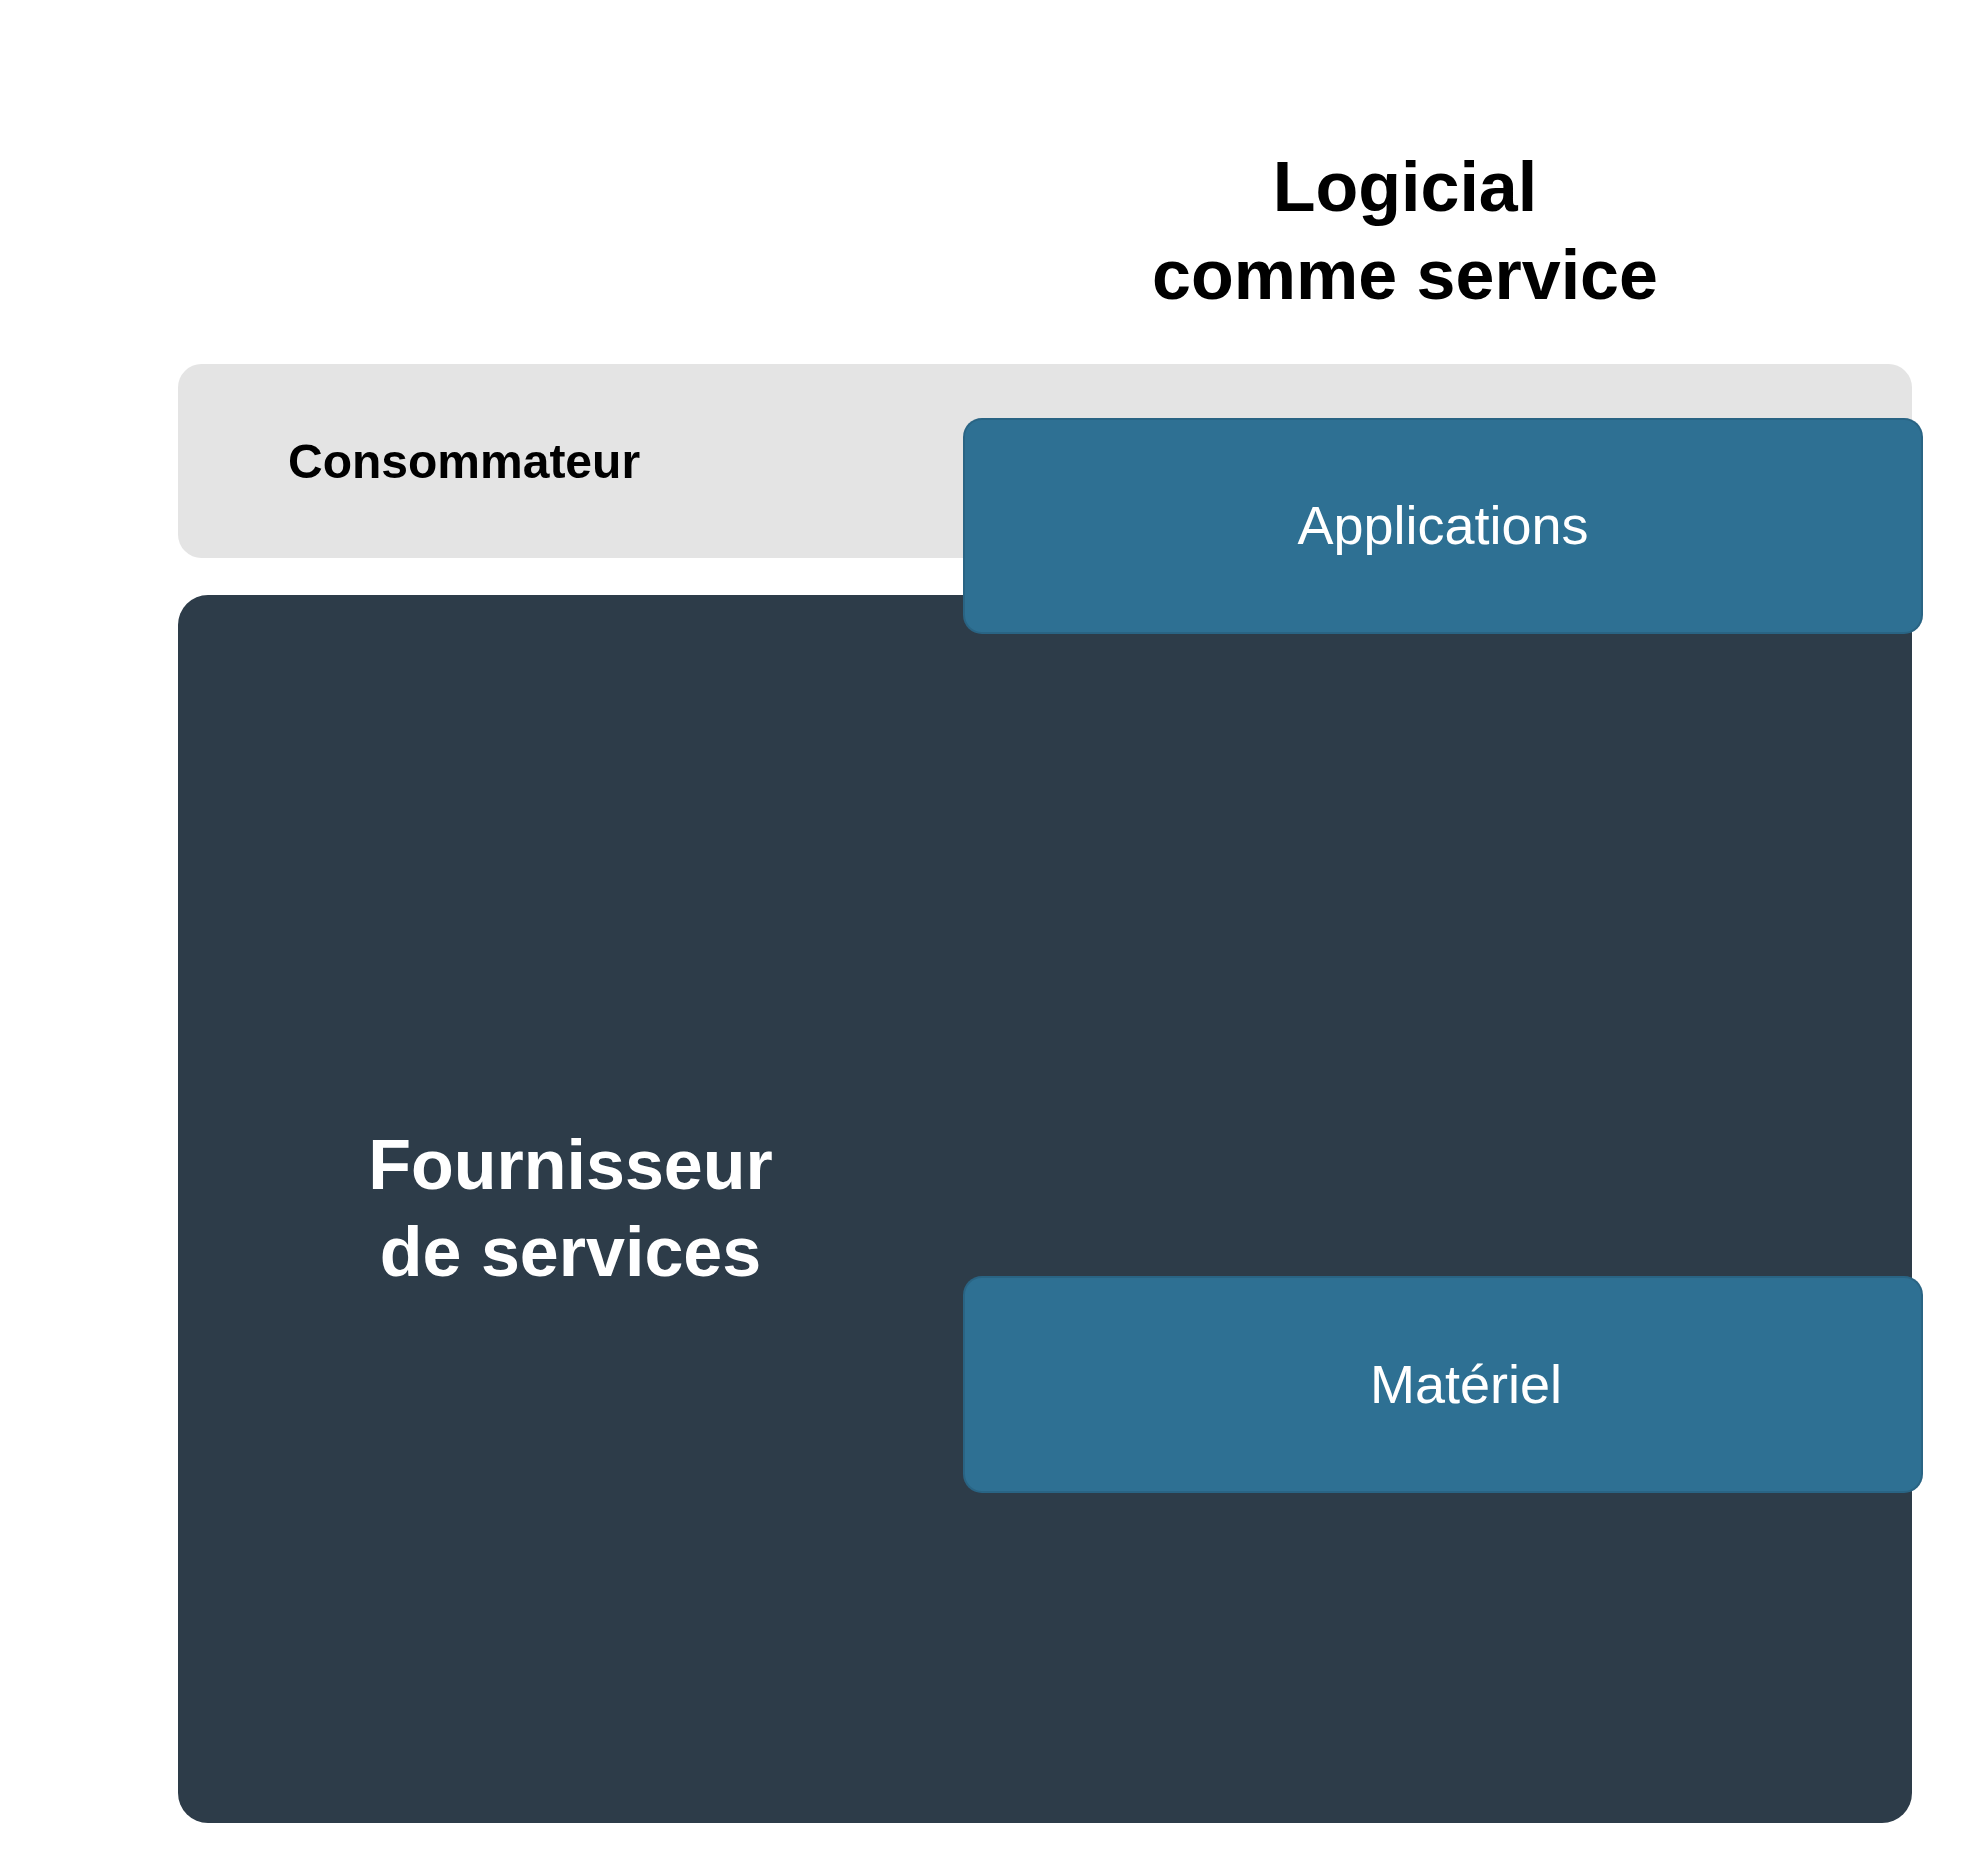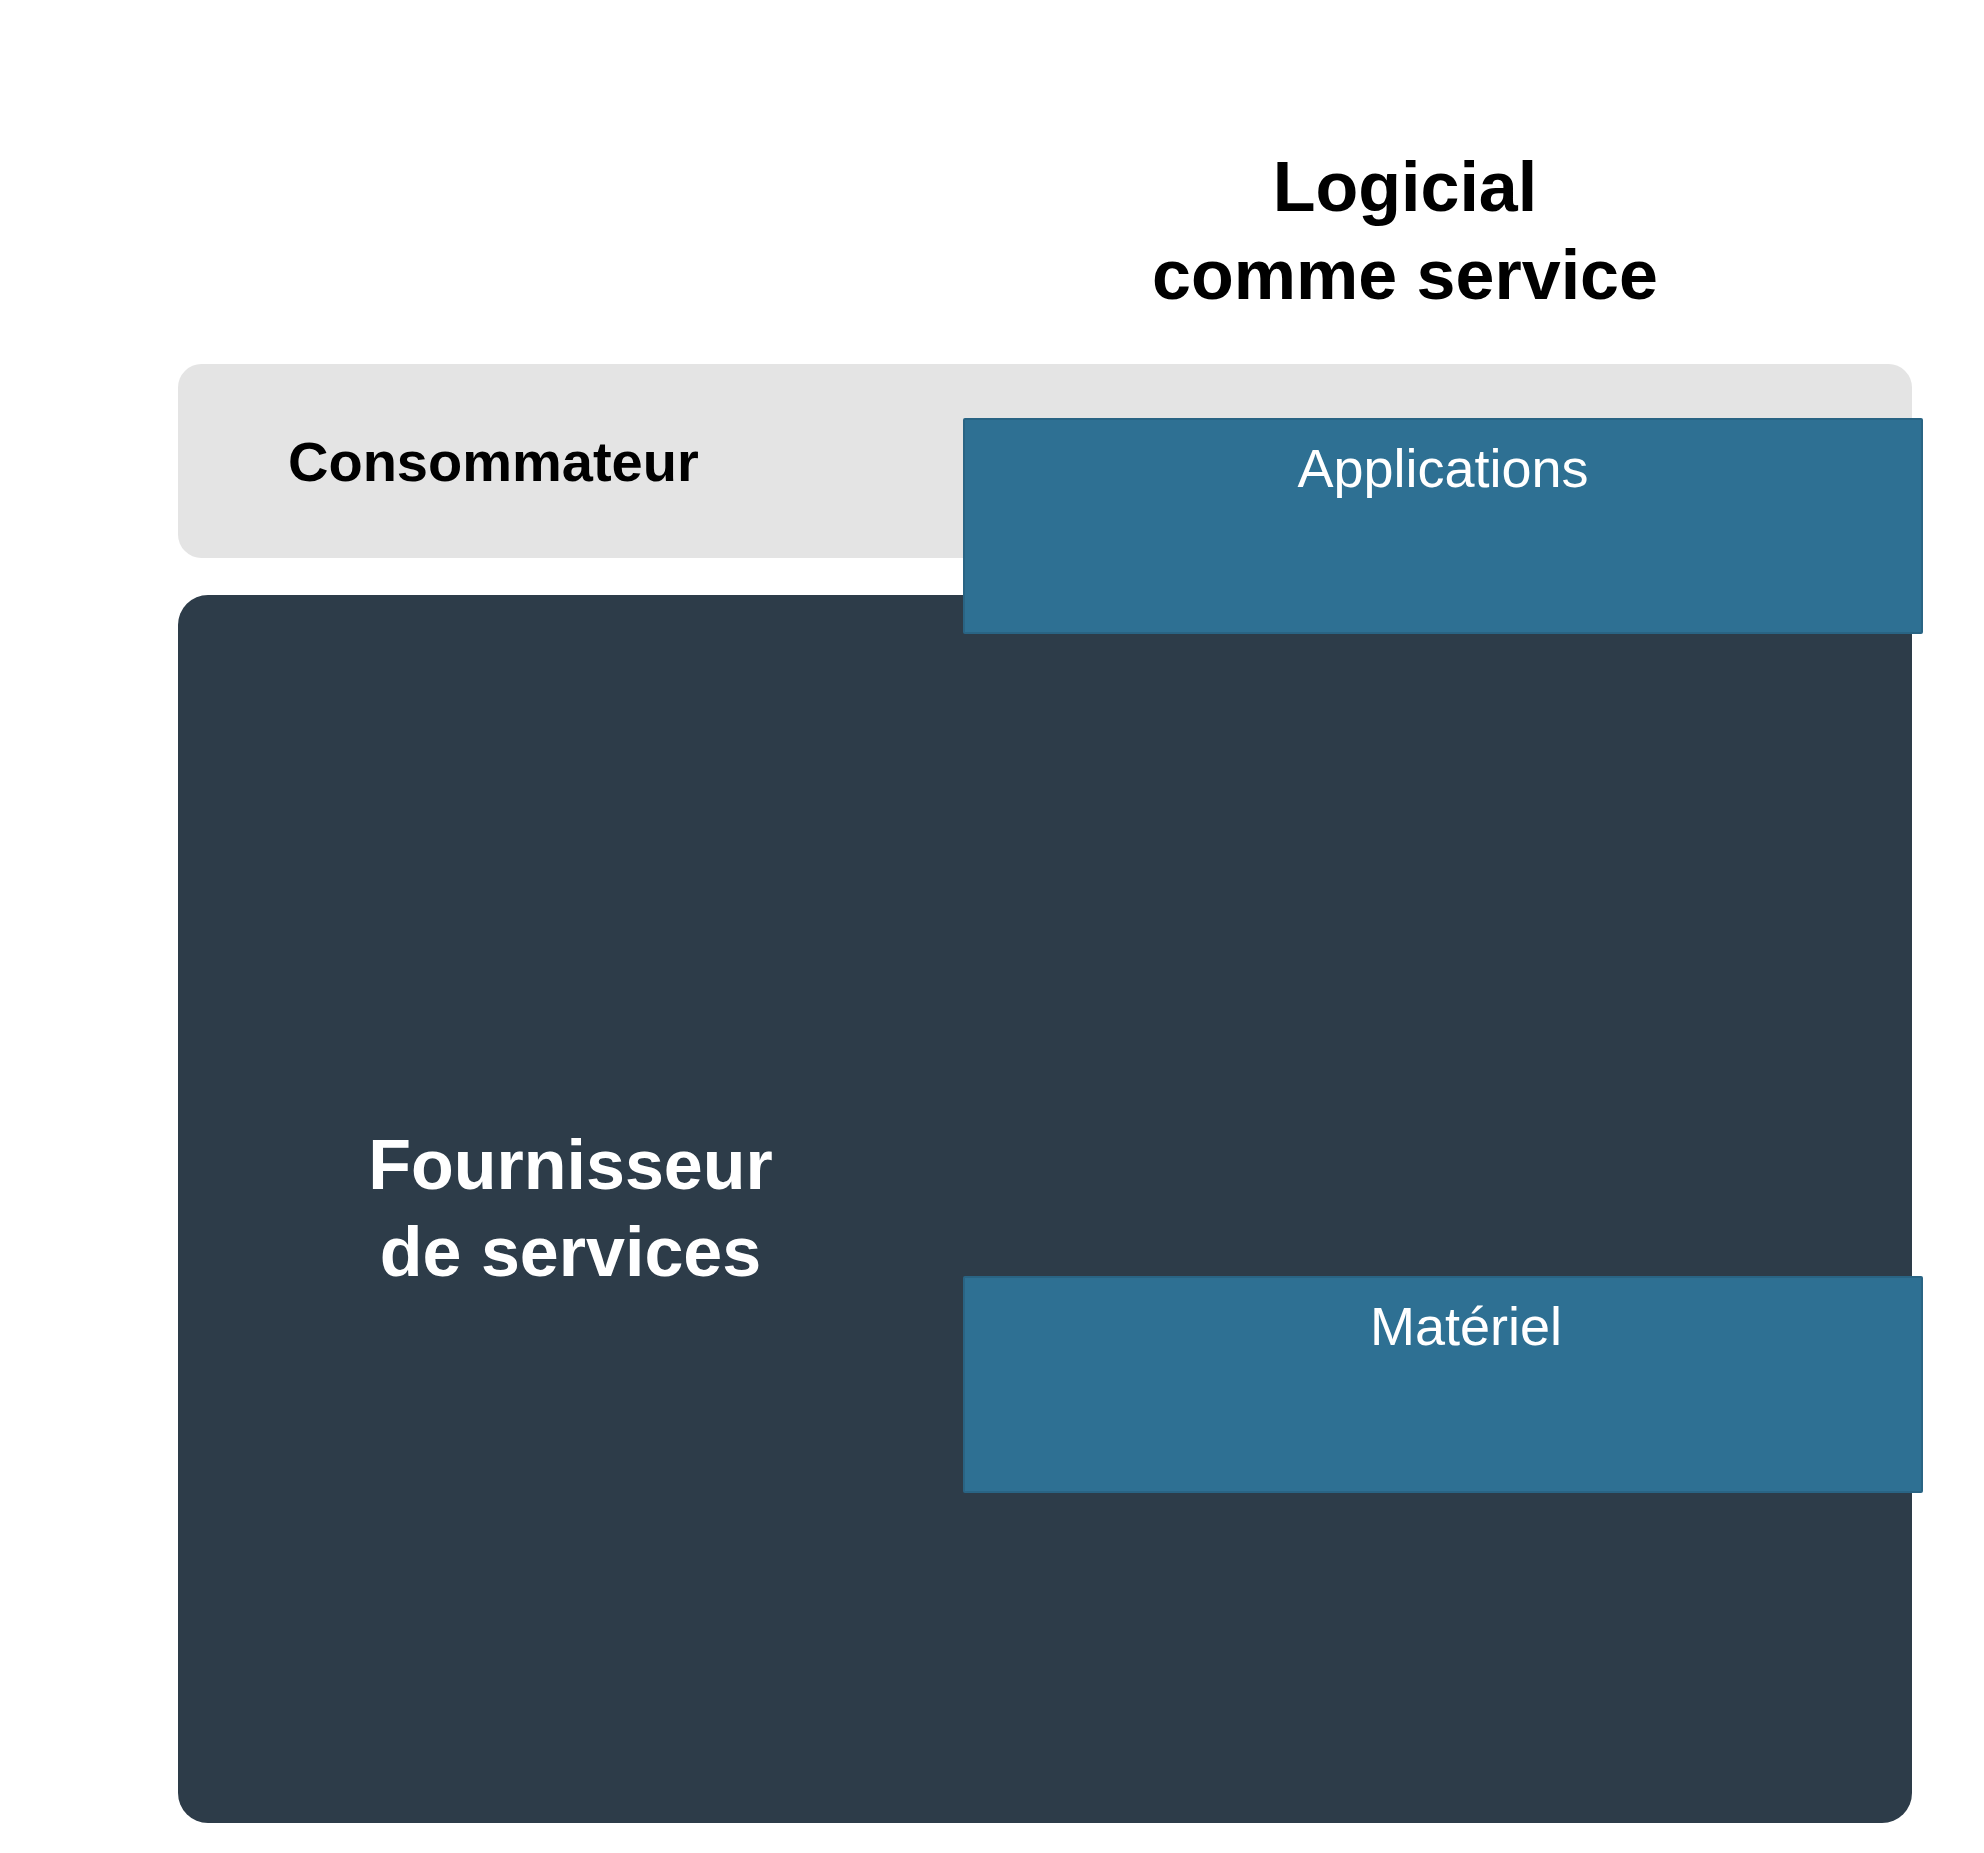--- a/index.html
+++ b/index.html
@@ -39,21 +39,21 @@
     left: 114px;
     top: 300px;
     width: 1734px;
     height: 194px;
     background: var(--consumer-band);
     border-radius: 23.5px;
     display: flex;
     align-items: center;
   }
   .consumer-label {
-    font-size: 56px;
+    font-size: 48px;
     font-weight: bold;
     color: var(--text-dark);
     padding-left: 94px;
     white-space: pre-line;
   }
   .provider-box {
     position: absolute;
     left: 114px;
     top: 531px;
     width: 1734px;
@@ -77,24 +77,24 @@
     color: var(--text-light);
     text-align: center;
     line-height: 1.25;
     white-space: pre-line;
   }
   .layer {
     position: absolute;
     left: 899px;
     width: 960px;
     background: var(--layer-box);
-    border-radius: 2px;
+    border-radius: 19px;
     border: 2.5px solid rgba(0,0,0,0.10);
     display: flex;
-    align-items: flex-start;
+    align-items: center;
     justify-content: center;
   }
   .layer-label {
     font-size: 54px;
     font-weight: 400;
     color: var(--text-light);
     text-align: center;
     line-height: 1.22;
     white-space: pre-line;
   }

